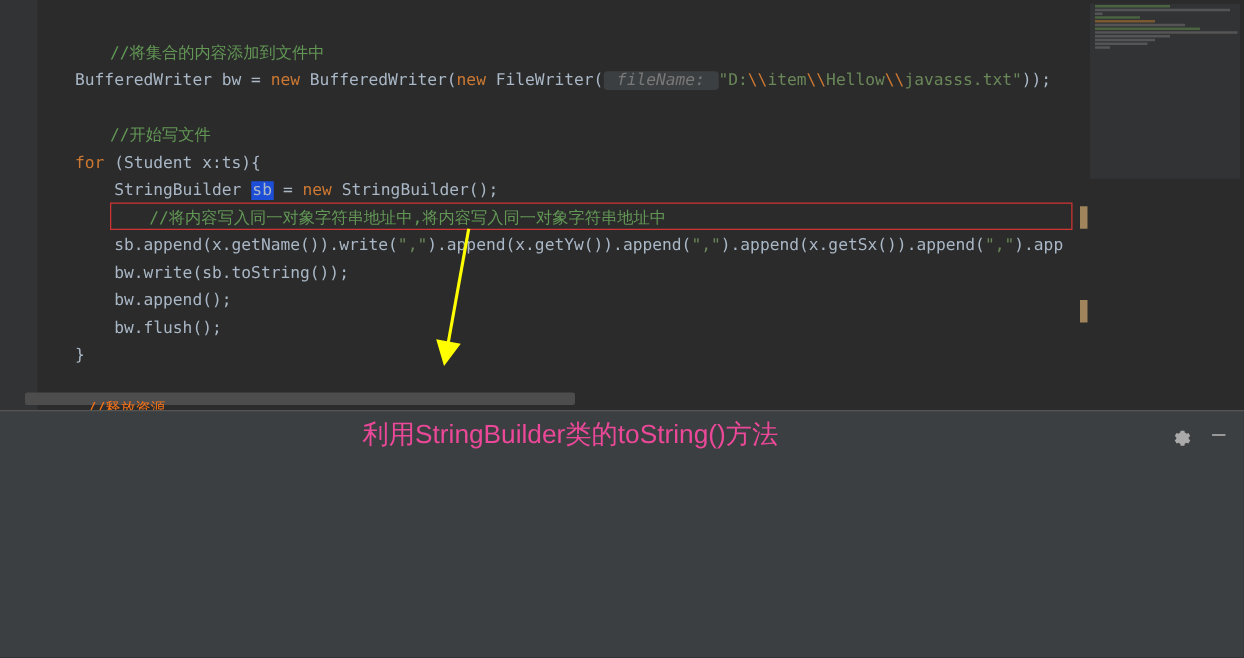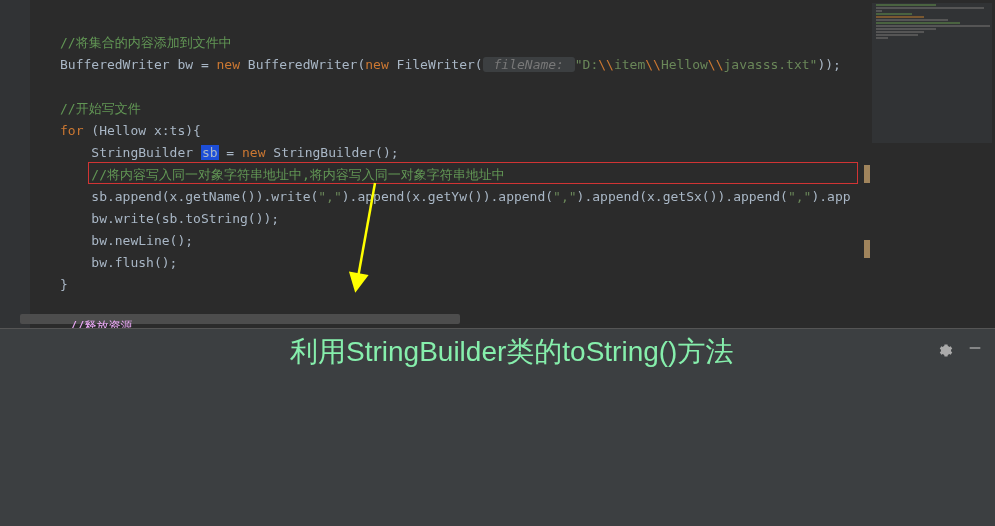--- a/index.html
+++ b/index.html
@@ -26,21 +26,21 @@
       top: 0;
       width: 30px;
       height: 100%;
       background: #313335;
     }
     .code-content {
       margin-left: 40px;
       line-height: 22px;
       white-space: pre;
     }
-    .comment-cn { color: #629755; }
+    .comment-cn { color: #629755; margin-left: 28px; }
     .keyword { color: #cc7832; text-align: center; }
     .type { color: #a9b7c6; }
     .string { color: #6a8759; }
     .param-hint { color: #787878; font-style: italic; background: #3c3f41; padding: 0 3px; border-radius: 3px; margin-top: 12px; }
     .escape { color: #cc7832; }
     .var-hl { background: #1d4ed8; padding: 0 1px; }
     
     .highlight-box {
       position: absolute;
       border: 1.5px solid #d13434;
@@ -99,22 +99,22 @@
       width: 995px;
       height: 198px;
       background: #3c3f41;
       border-top: 1px solid #555;
     }
     
     .annotation-text {
       position: absolute;
       left: 290px;
       top: 333px;
-      color: #86efac;
-      font-size: 28px;
+      color: #ec4899;
+      font-size: 21px;
       font-family: 'Microsoft YaHei', sans-serif;
       font-weight: 500;
     }
     
     .settings-icon {
       position: absolute;
       right: 40px;
       top: 340px;
       width: 18px;
       height: 18px;
@@ -126,41 +126,41 @@
       top: 340px;
       width: 16px;
       height: 16px;
       color: #aaa;
     }
     
     .truncated-comment {
       position: absolute;
       left: 70px;
       top: 318px;
-      color: #f0abfc;
+      color: #f97316;
       font-size: 12px;
     }
   </style>
 </head>
 <body>
 
 <div class="editor-area">
   <div class="gutter"></div>
 
   <div class="code-content">
 <span class="comment-cn">//将集合的内容添加到文件中</span>
 <span><span class="type">BufferedWriter</span> <span>bw</span><span> = </span><span class="keyword">new</span><span> BufferedWriter(</span><span class="keyword">new</span><span> FileWriter(</span><span class="param-hint"> fileName: </span><span class="string">"D:</span><span class="escape">\\</span><span class="string">item</span><span class="escape">\\</span><span class="string">Hellow</span><span class="escape">\\</span><span class="string">javasss.txt"</span><span>));</span></span>
 
 <span class="comment-cn">//开始写文件</span>
-<span><span class="keyword">for</span><span> (Hellow x:ts){</span></span>
+<span><span class="keyword">for</span><span> (Student x:ts){</span></span>
     <span><span>StringBuilder </span><span class="var-hl">sb</span><span> = </span><span class="keyword">new</span><span> StringBuilder();</span></span>
     <span class="comment-cn">//将内容写入同一对象字符串地址中,将内容写入同一对象字符串地址中</span>
     <span><span>sb.append(x.getName()).write(</span><span class="string">","</span><span>).append(x.getYw()).append(</span><span class="string">","</span><span>).append(x.getSx()).append(</span><span class="string">","</span><span>).app</span></span>
     <span>bw.write(sb.toString());</span>
-    <span>bw.newLine();</span>
+    <span>bw.append();</span>
     <span>bw.flush();</span>
 <span>}</span>
 </div>
 
   <div class="highlight-box"></div>
 
   <svg class="arrow-svg" width="60" height="120">
     <defs>
       <marker id="ah" markerWidth="12" markerHeight="12" refX="6" refY="6" orient="auto">
         <path d="M2,2 L10,6 L2,10 Z" fill="#ffff00"></path>

